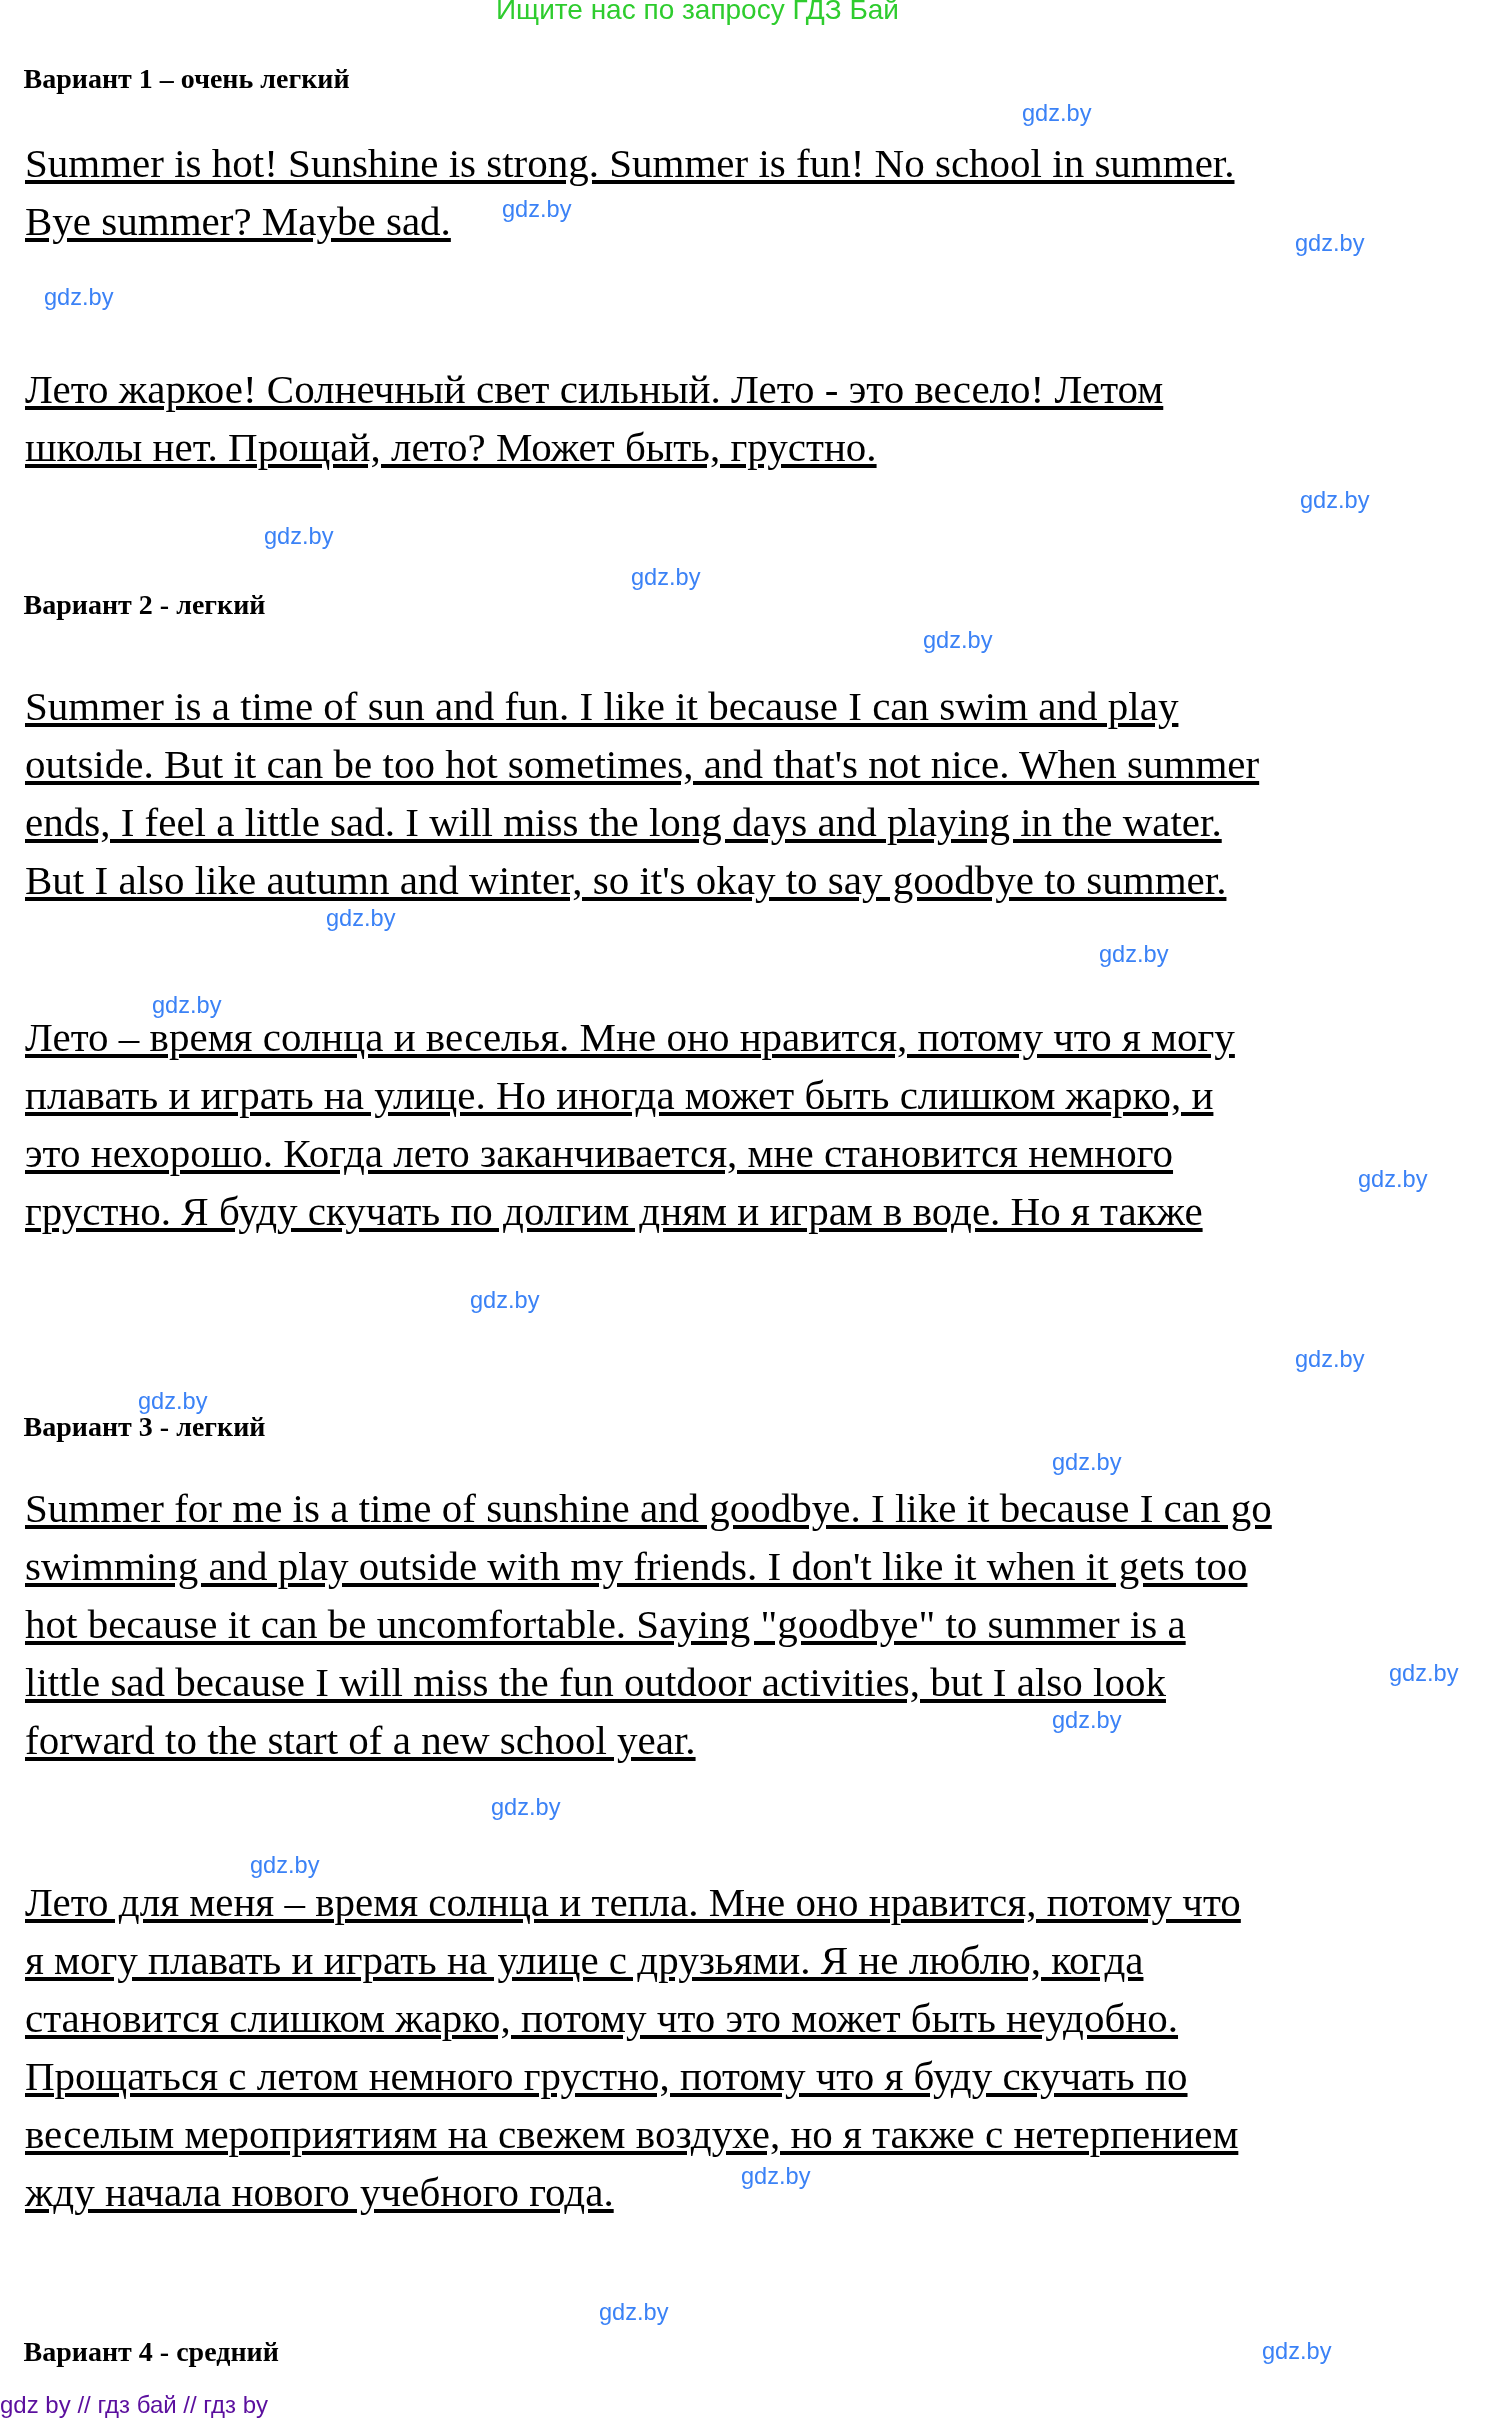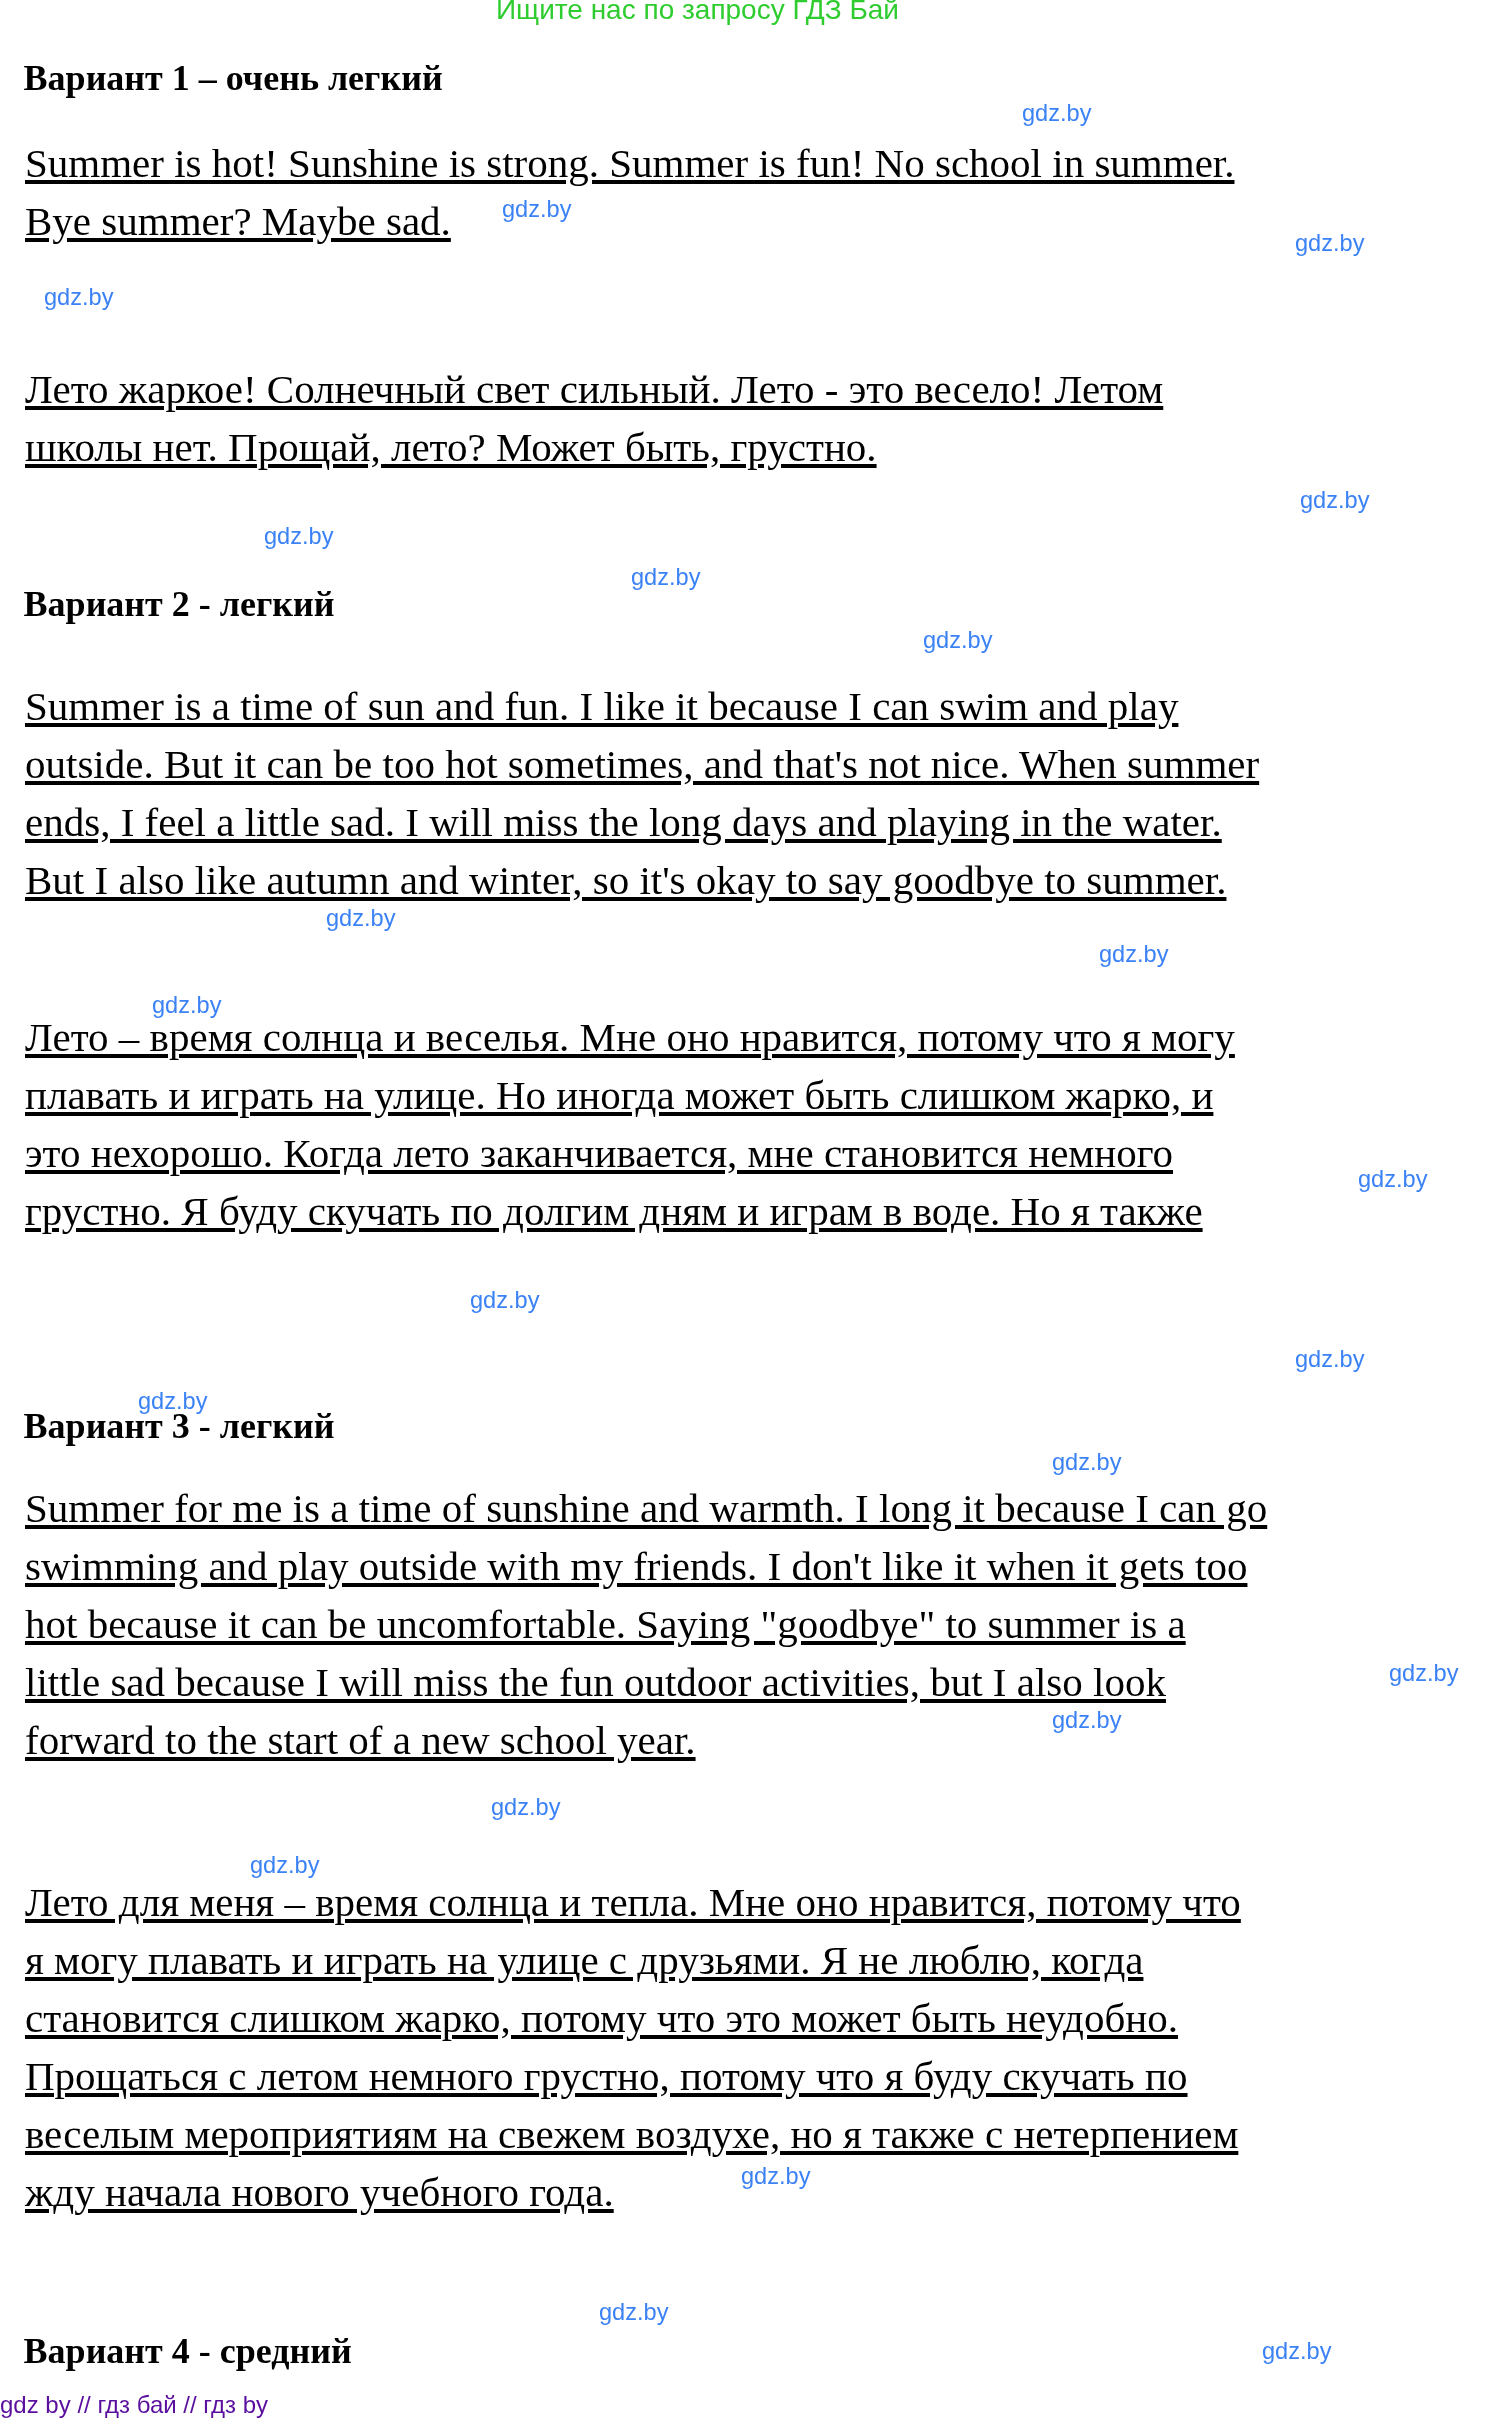--- a/index.html
+++ b/index.html
@@ -11,21 +11,21 @@
   .banner {
     position: absolute; top: -6.3px; left: 0; width: 100%;
     text-align: center;
     font-family: "Liberation Sans", sans-serif;
     font-size: 28px; line-height: 31px; font-weight: 400;
     white-space: nowrap;
   }
   .heading {
     position: absolute; margin: 0;
     font-family: "Liberation Serif", serif;
-    font-weight: bold; font-size: 36px; line-height: 43px;
+    font-weight: bold; font-size: 28px; line-height: 43px;
     white-space: nowrap; color: #000;
   }
   .para {
     position: absolute;
     font-family: "Liberation Serif", serif;
     font-size: 41px; line-height: 58px;
     white-space: nowrap; color: #000; text-decoration: underline;
   }
   .para .line { white-space: nowrap; }
   .wm {
@@ -68,21 +68,21 @@
     </div>
   <div class="para" style="left:25px; top:1008px">
       <div class="line">Лето – время солнца и веселья. Мне оно нравится, потому что я могу</div>
       <div class="line">плавать и играть на улице. Но иногда может быть слишком жарко, и</div>
       <div class="line">это нехорошо. Когда лето заканчивается, мне становится немного</div>
       <div class="line">грустно. Я буду скучать по долгим дням и играм в воде. Но я также</div>
     </div>
 
   <div class="heading" style="left:23.6px; top:1405px">Вариант 3 - легкий</div>
   <div class="para" style="left:25px; top:1479px">
-      <div class="line">Summer for me is a time of sunshine and warmth. I long it because I can go</div>
+      <div class="line">Summer for me is a time of sunshine and goodbye. I like it because I can go</div>
       <div class="line">swimming and play outside with my friends. I don't like it when it gets too</div>
       <div class="line">hot because it can be uncomfortable. Saying "goodbye" to summer is a</div>
       <div class="line">little sad because I will miss the fun outdoor activities, but I also look</div>
       <div class="line">forward to the start of a new school year.</div>
     </div>
   <div class="para" style="left:25px; top:1873px">
       <div class="line">Лето для меня – время солнца и тепла. Мне оно нравится, потому что</div>
       <div class="line">я могу плавать и играть на улице с друзьями. Я не люблю, когда</div>
       <div class="line">становится слишком жарко, потому что это может быть неудобно.</div>
       <div class="line">Прощаться с летом немного грустно, потому что я буду скучать по</div>

